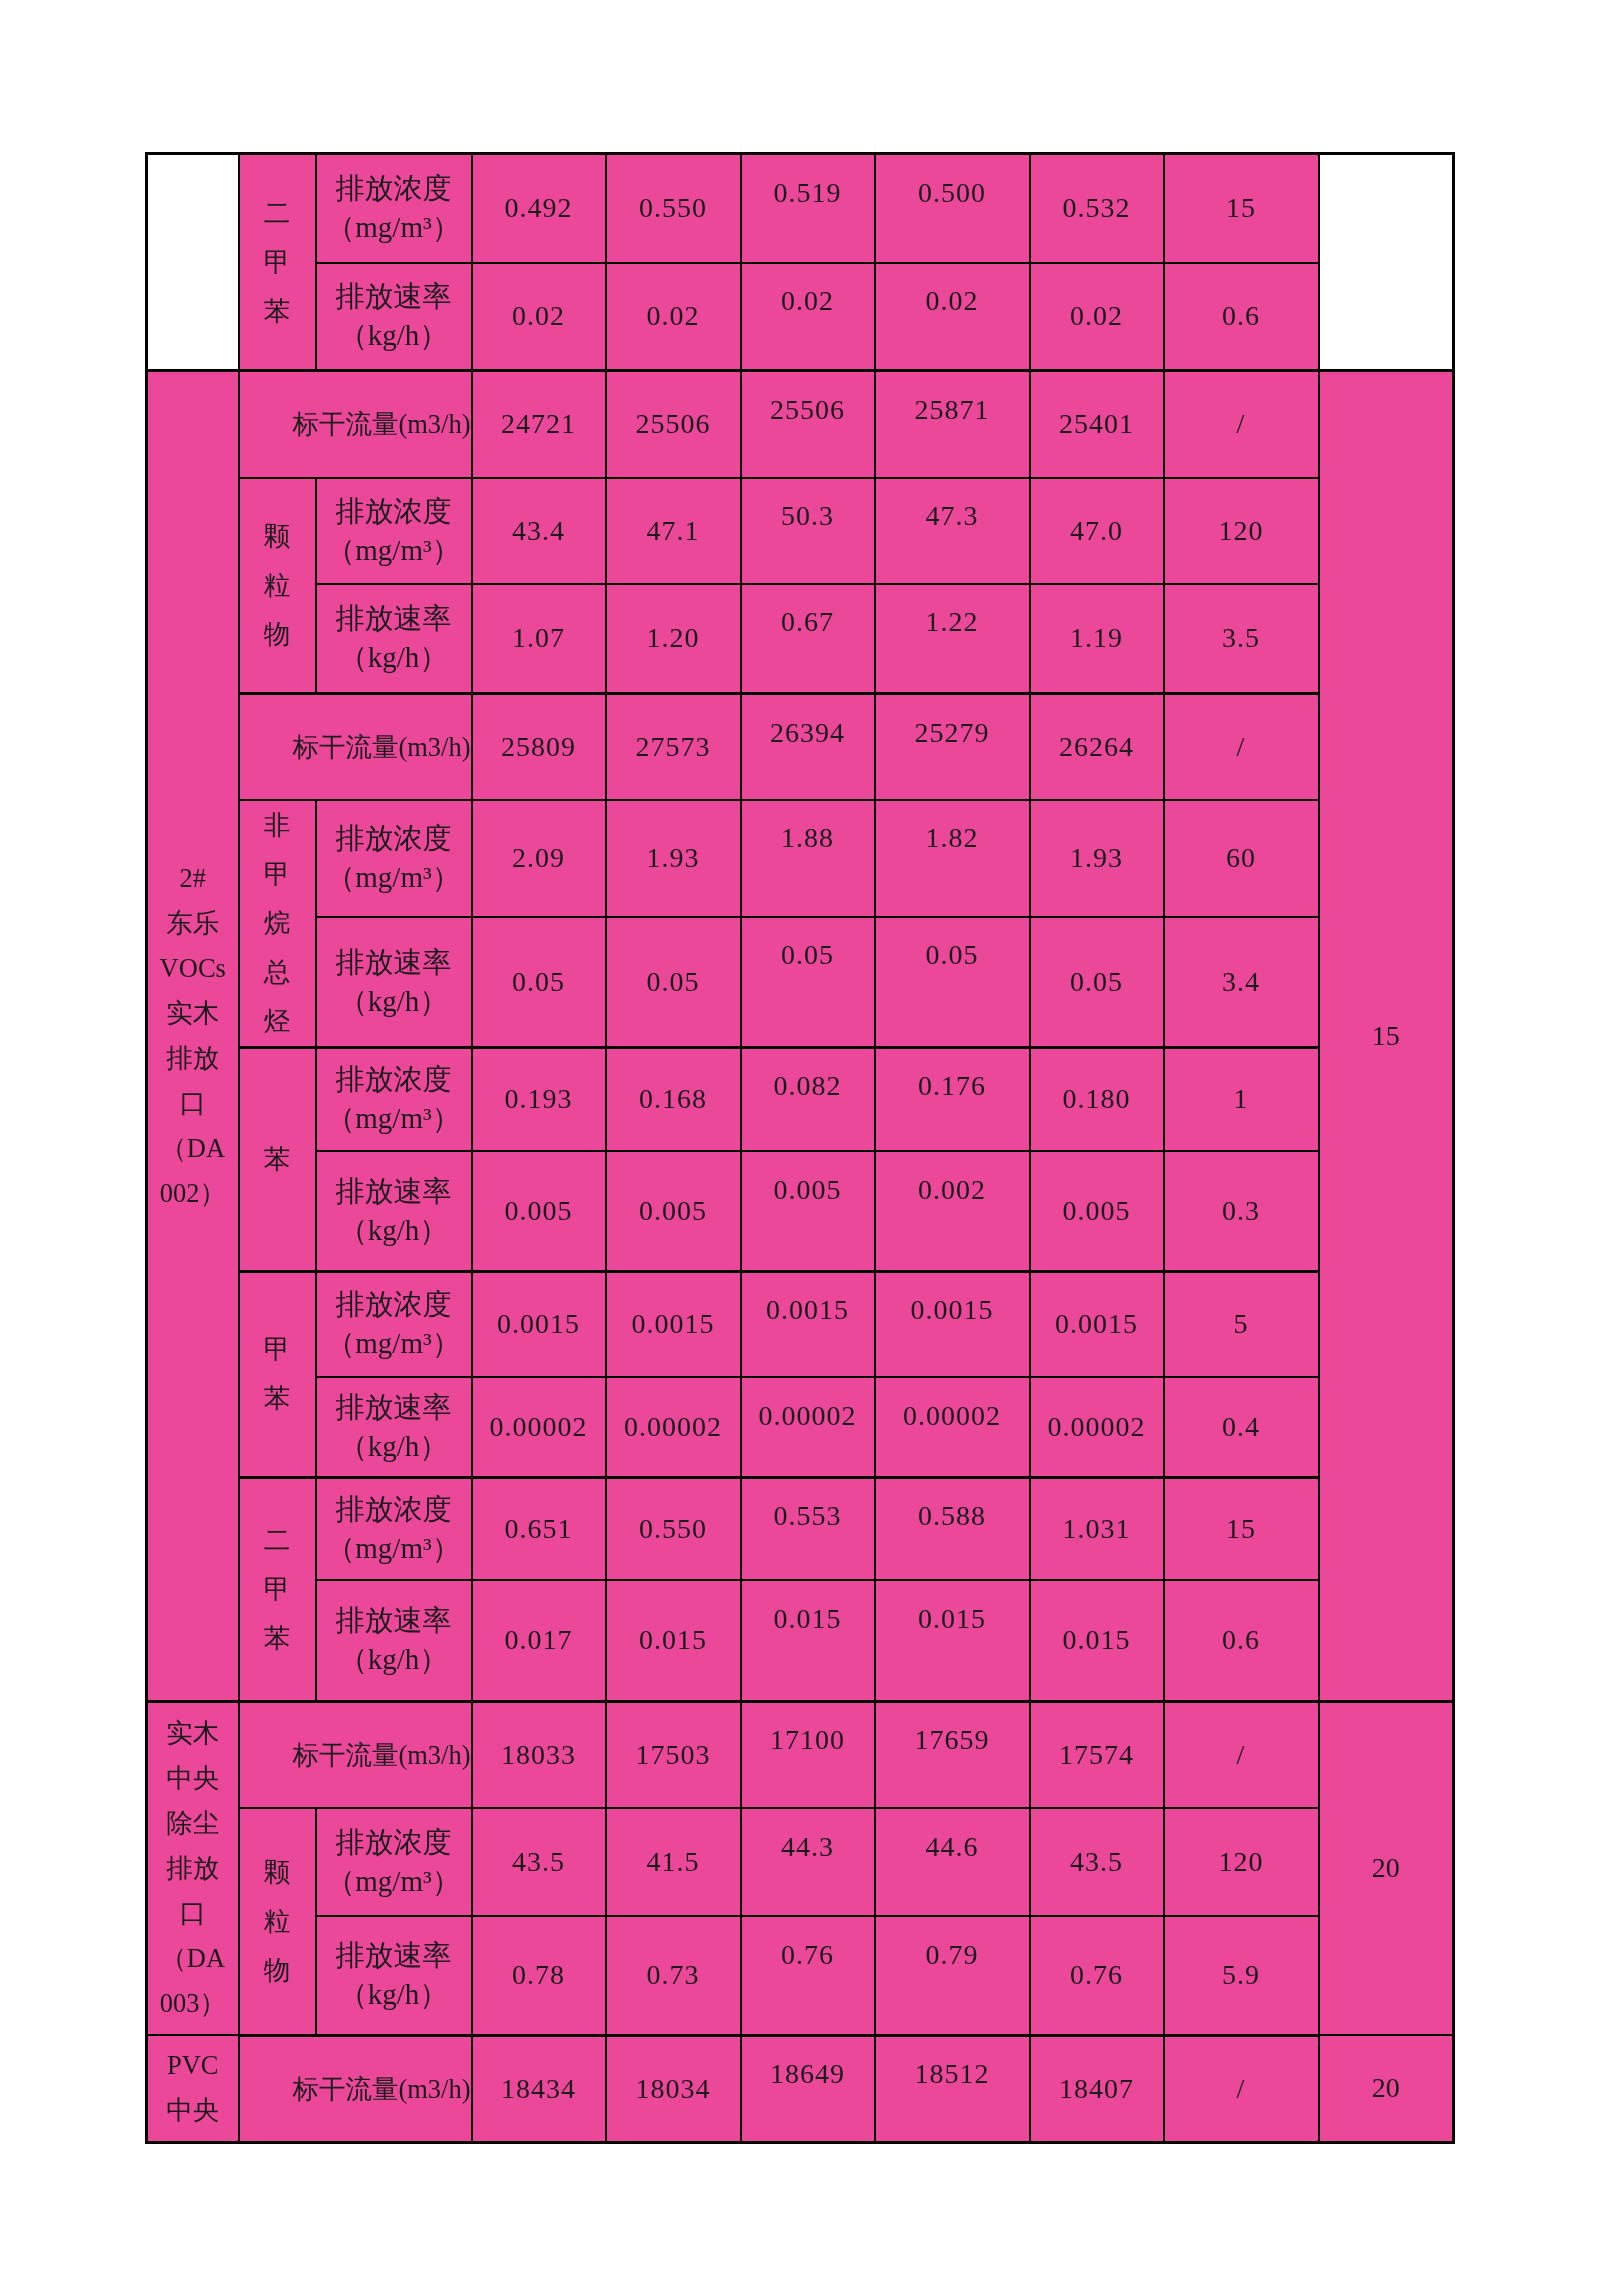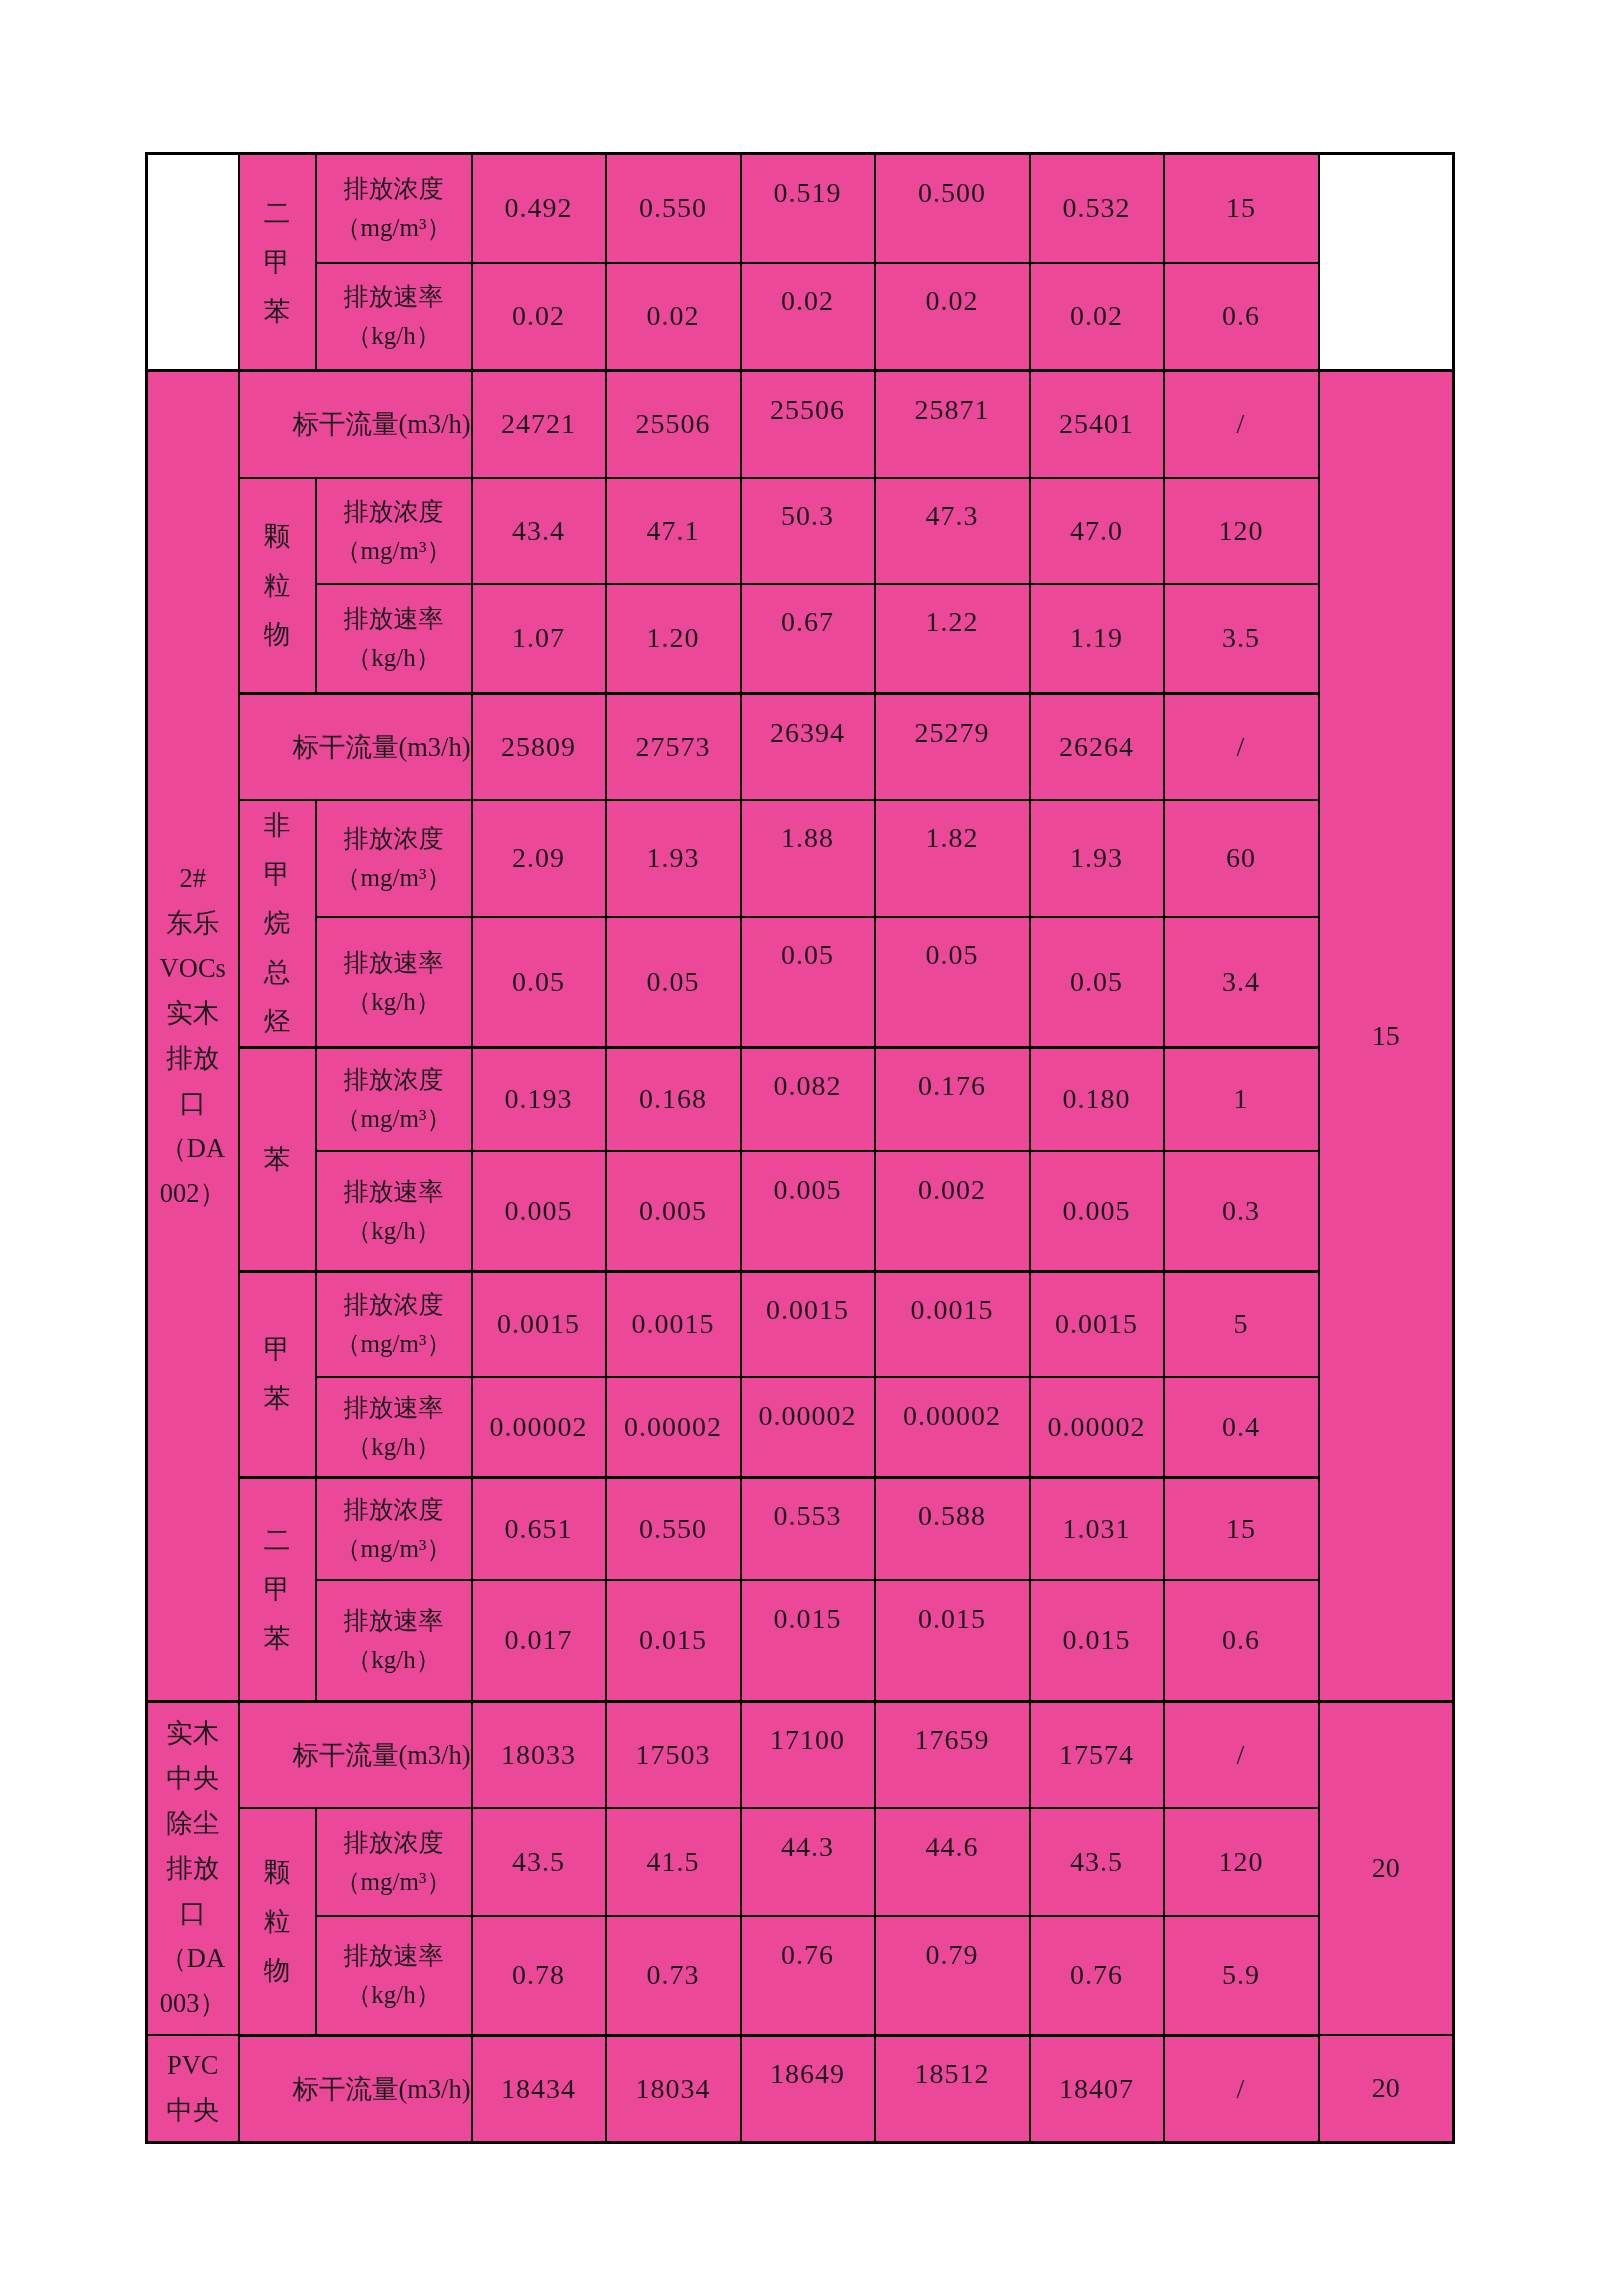--- a/index.html
+++ b/index.html
@@ -13,21 +13,21 @@
     border:3.9px solid #000;background:#ec4899;
   }
   td{
     border:2px solid #000;padding:0;margin:0;
     text-align:center;vertical-align:middle;overflow:visible;
   }
   td.bb{border-bottom-width:3.9px;}
   .num{font-size:28px;letter-spacing:1px;}
   .num.raise{vertical-align:top;padding-top:21.6px;}
   .limit{font-size:28px;letter-spacing:1px;}
-  .metric div{font-size:25px;line-height:39px;}
+  .metric div{font-size:29px;line-height:39px;}
   .flowlbl{font-size:26.5px;text-align:right;}
   .pol .polv{
     width:1.2em;margin:0 auto;font-size:26.5px;line-height:49px;
     word-break:break-all;text-align:center;
   }
   .src .srcline{font-size:26.5px;line-height:45px;text-align:center;}
   .gt{font-size:28px;}
   .empty{background:#fff;}
 </style>
 </head>

